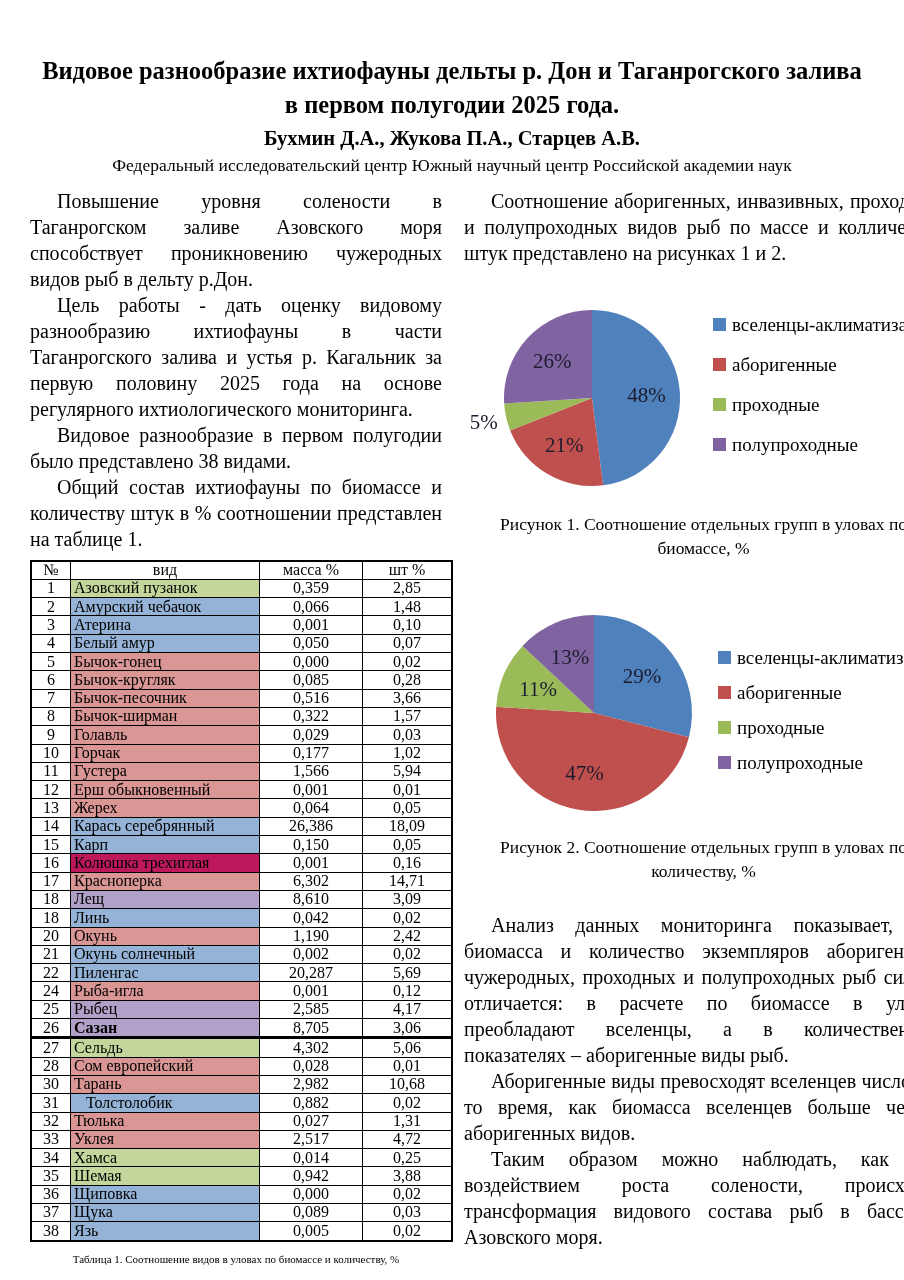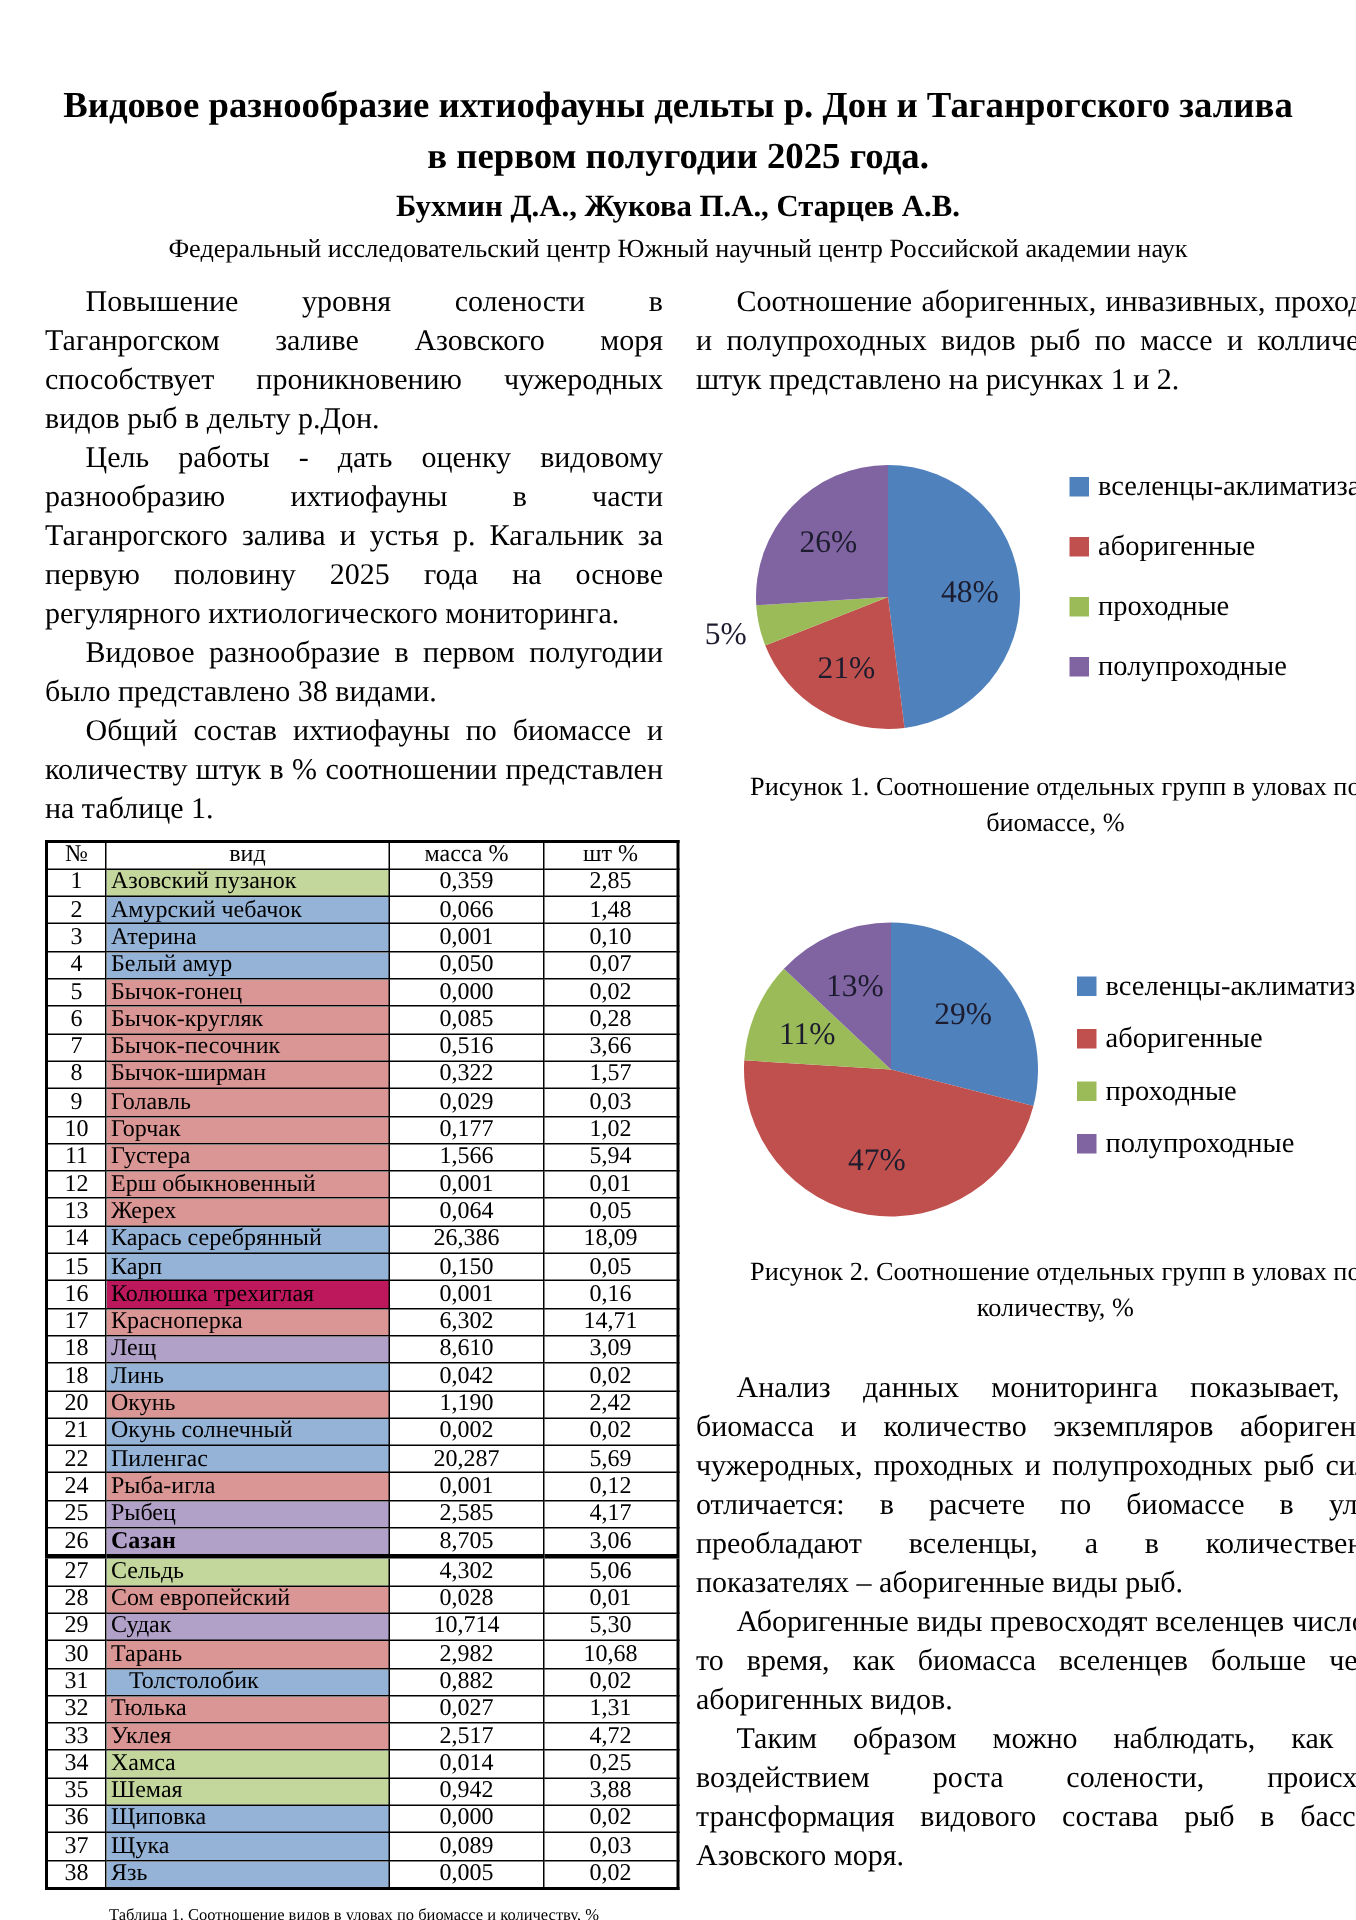--- a/index.html
+++ b/index.html
@@ -244,26 +244,20 @@
               <td class="c-num">27</td>
               <td class="c-spec" style="background: rgb(195, 214, 155);">Сельдь</td>
               <td class="c-mass">4,302</td>
               <td class="c-cnt">5,06</td>
             </tr>
             <tr>
               <td class="c-num">28</td>
               <td class="c-spec" style="background: rgb(217, 150, 148);">Сом европейский</td>
               <td class="c-mass">0,028</td>
               <td class="c-cnt">0,01</td>
-            </tr>
-            <tr>
-              <td class="c-num">29</td>
-              <td class="c-spec" style="background: rgb(177, 160, 199);">Судак</td>
-              <td class="c-mass">10,714</td>
-              <td class="c-cnt">5,30</td>
             </tr>
             <tr>
               <td class="c-num">30</td>
               <td class="c-spec" style="background: rgb(217, 150, 148);">Тарань</td>
               <td class="c-mass">2,982</td>
               <td class="c-cnt">10,68</td>
             </tr>
             <tr>
               <td class="c-num">31</td>
               <td class="c-spec" style="background: rgb(149, 179, 215); padding-left: 15px;">Толстолобик</td>

